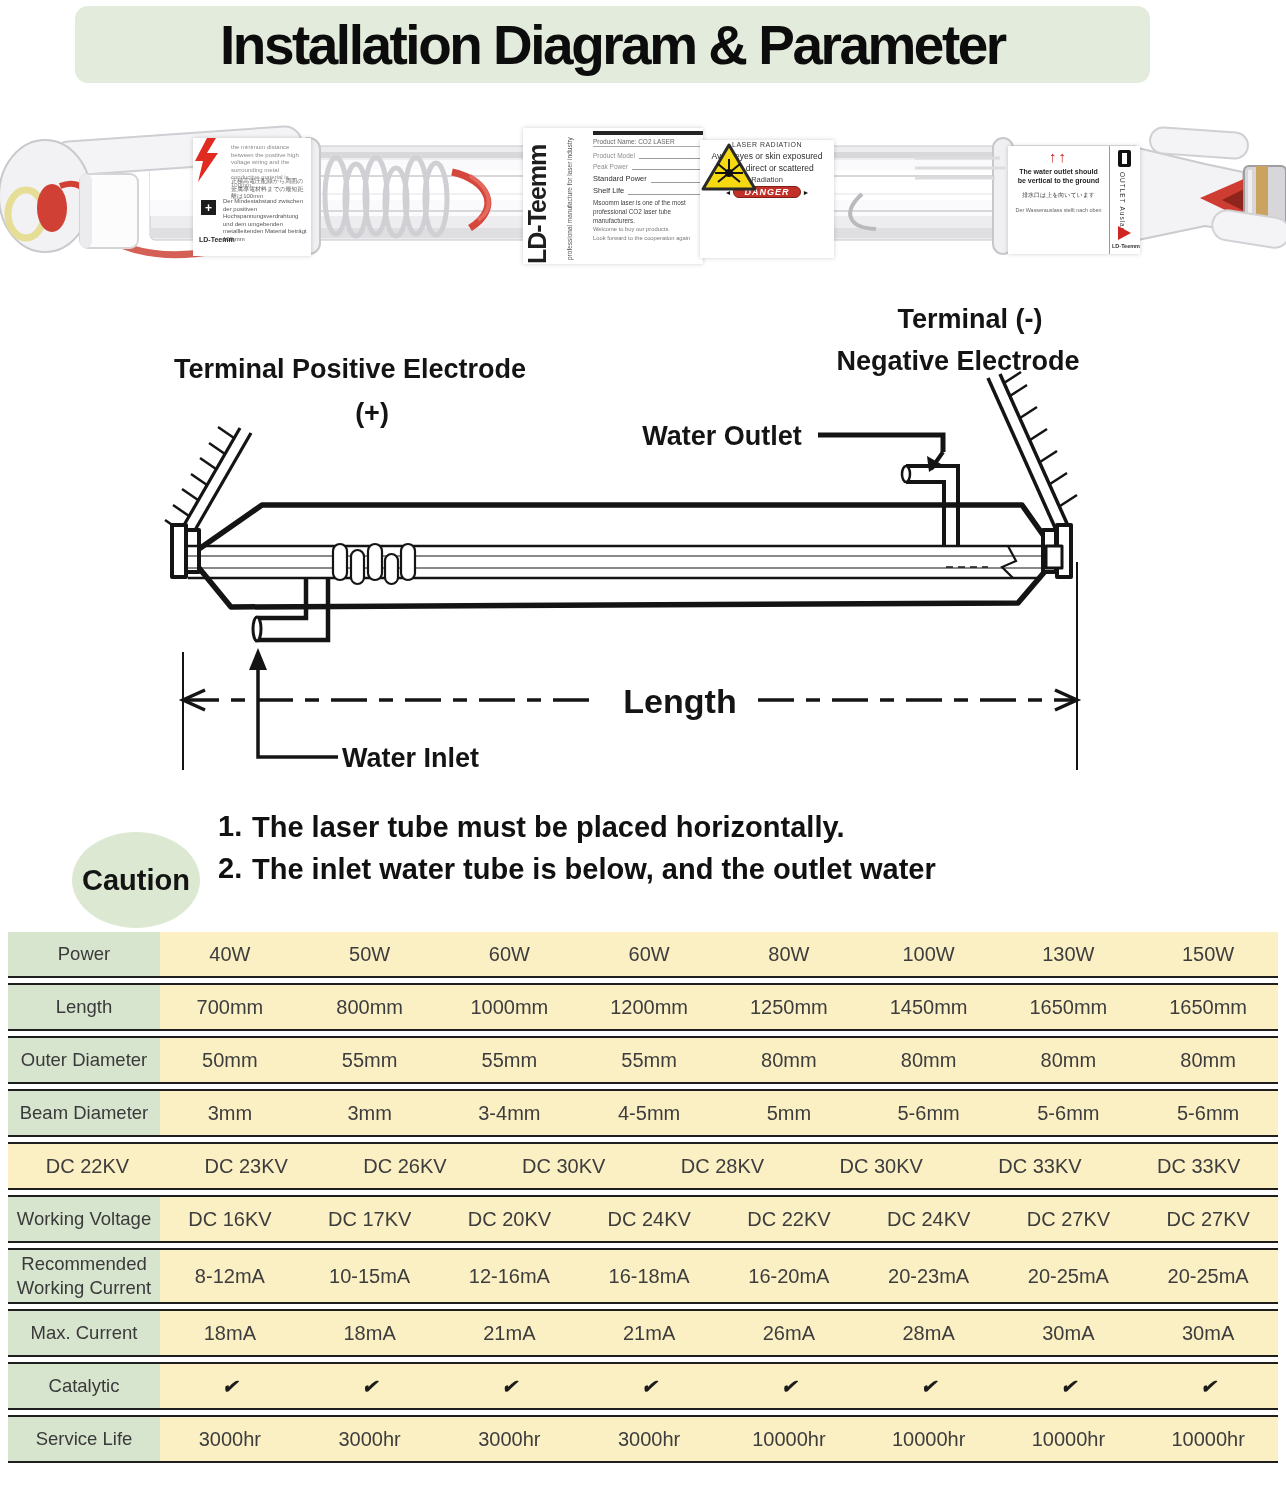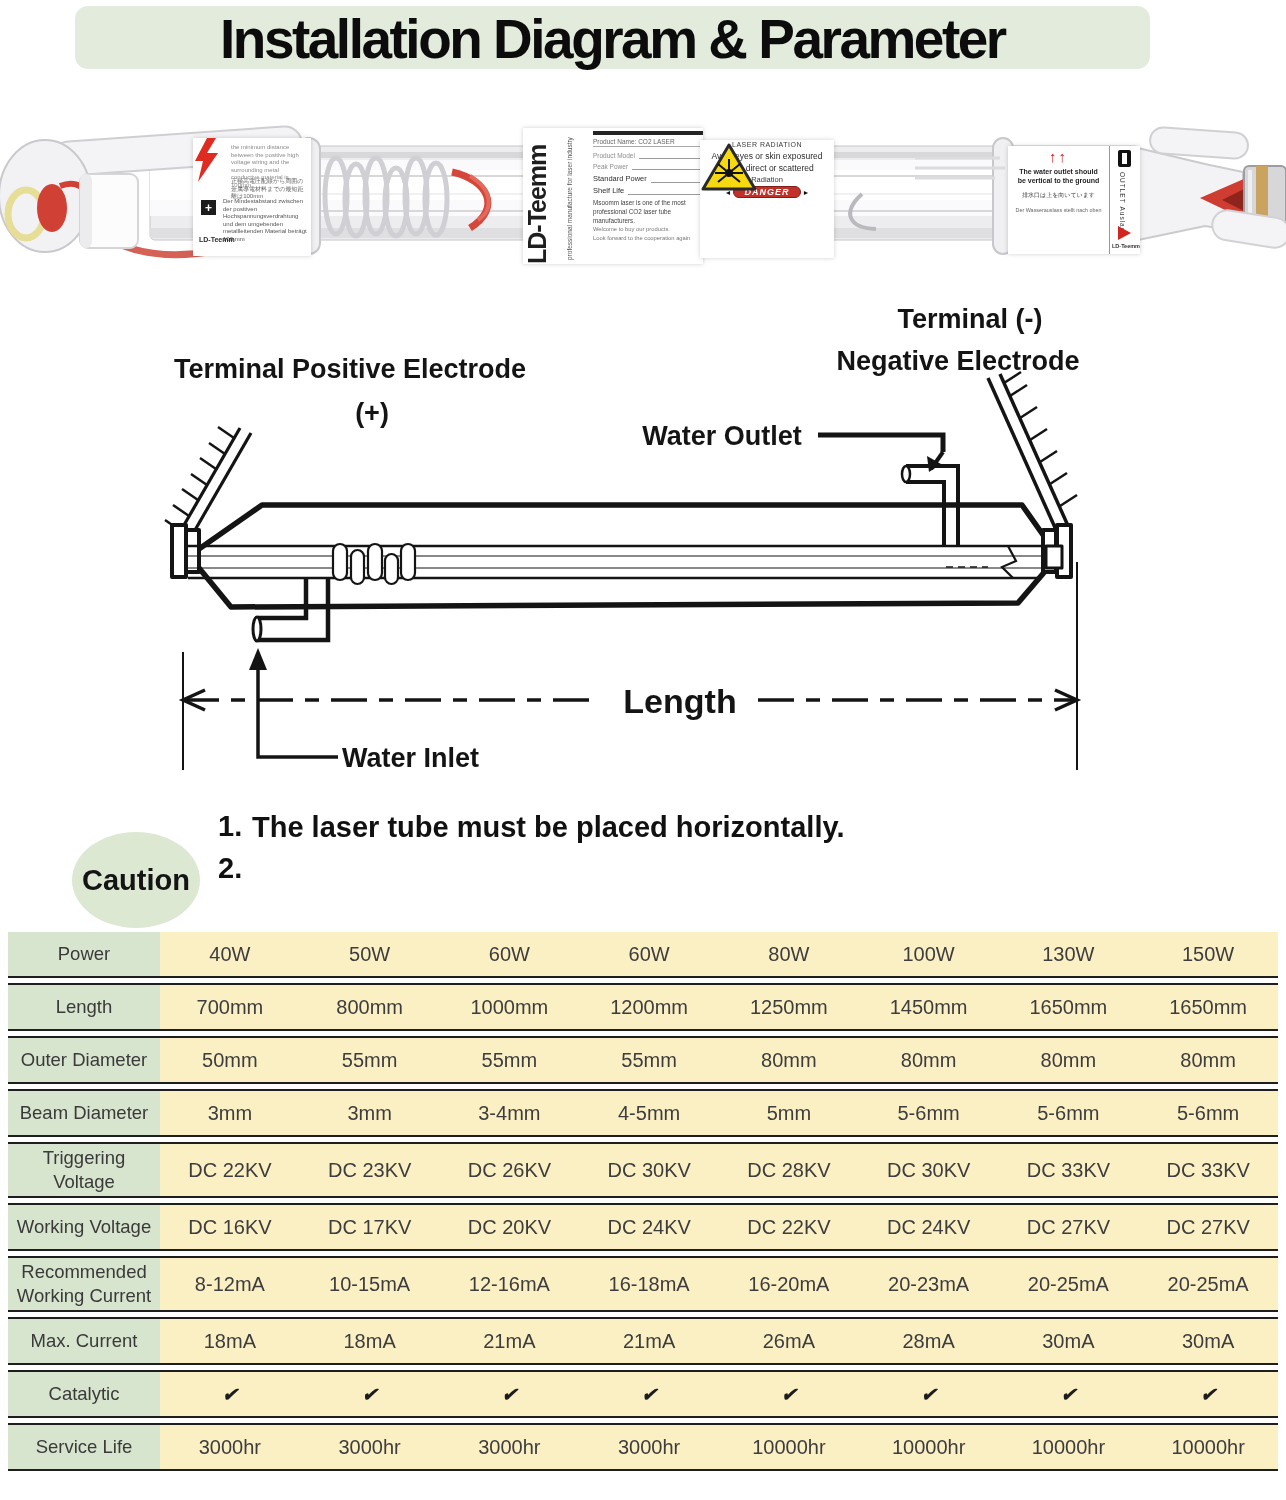--- a/index.html
+++ b/index.html
@@ -1,21 +1,21 @@
 <!DOCTYPE html>
 <html><head>
 <meta charset="utf-8">
 <style>
   html,body{margin:0;padding:0;background:#fff;}
   .page{position:relative;width:1286px;height:1500px;background:#fff;overflow:hidden;
         font-family:"Liberation Sans",sans-serif;color:#141414;}
 
   
-  .title-bar{position:absolute;left:75px;top:6px;width:1075px;height:63px;background:#e3ecdc;
-             border-radius:13px;display:flex;align-items:flex-start;justify-content:center;}
+  .title-bar{position:absolute;left:75px;top:6px;width:1075px;height:77px;background:#e3ecdc;
+             border-radius:13px;display:flex;align-items:center;justify-content:center;}
   .title-bar span{font-size:56px;font-weight:bold;letter-spacing:-2.5px;color:#0c0c0c;
                   transform:scaleX(.98);white-space:nowrap;}
 
   
   .photo{position:absolute;left:0;top:116px;width:1286px;height:154px;}
   .photo svg{position:absolute;left:0;top:0;}
   .plabel{position:absolute;background:#fff;box-shadow:0 0 4px rgba(60,60,60,.25);overflow:hidden;}
   .lab-left{left:193px;top:22px;width:118px;height:118px;}
   .tinytxt{position:absolute;font-size:6px;line-height:1.25;color:#8a8a8a;}
   .bolt{position:absolute;left:6px;top:8px;}
@@ -348,21 +348,21 @@
   <div class="caution-badge">
     <span>Caution</span>
   </div>
   <div class="citem citem1">
     <span class="cnum">1.</span>
     <span class="ctext">The laser tube must be placed horizontally.</span>
   </div>
   <div class="citem citem2">
     <span class="cnum">2.</span>
     <span class="ctext">
-      <br>
+      <span>The inlet water tube is below, and the outlet water</span><br>
     </span>
   </div>
 
   <div class="ptable" id="param-table">
       <div class="trow first">
         <div class="tlabel">Power</div>
         <div class="tcell">40W</div>
         <div class="tcell">50W</div>
         <div class="tcell">60W</div>
         <div class="tcell">60W</div>
@@ -398,21 +398,20 @@
         <div class="tcell">3mm</div>
         <div class="tcell">3mm</div>
         <div class="tcell">3-4mm</div>
         <div class="tcell">4-5mm</div>
         <div class="tcell">5mm</div>
         <div class="tcell">5-6mm</div>
         <div class="tcell">5-6mm</div>
         <div class="tcell">5-6mm</div>
       </div>
       <div class="trow">
-        <div class="tlabel">Triggering Voltage</div>
         <div class="tcell">DC 22KV</div>
         <div class="tcell">DC 23KV</div>
         <div class="tcell">DC 26KV</div>
         <div class="tcell">DC 30KV</div>
         <div class="tcell">DC 28KV</div>
         <div class="tcell">DC 30KV</div>
         <div class="tcell">DC 33KV</div>
         <div class="tcell">DC 33KV</div>
       </div>
       <div class="trow">

